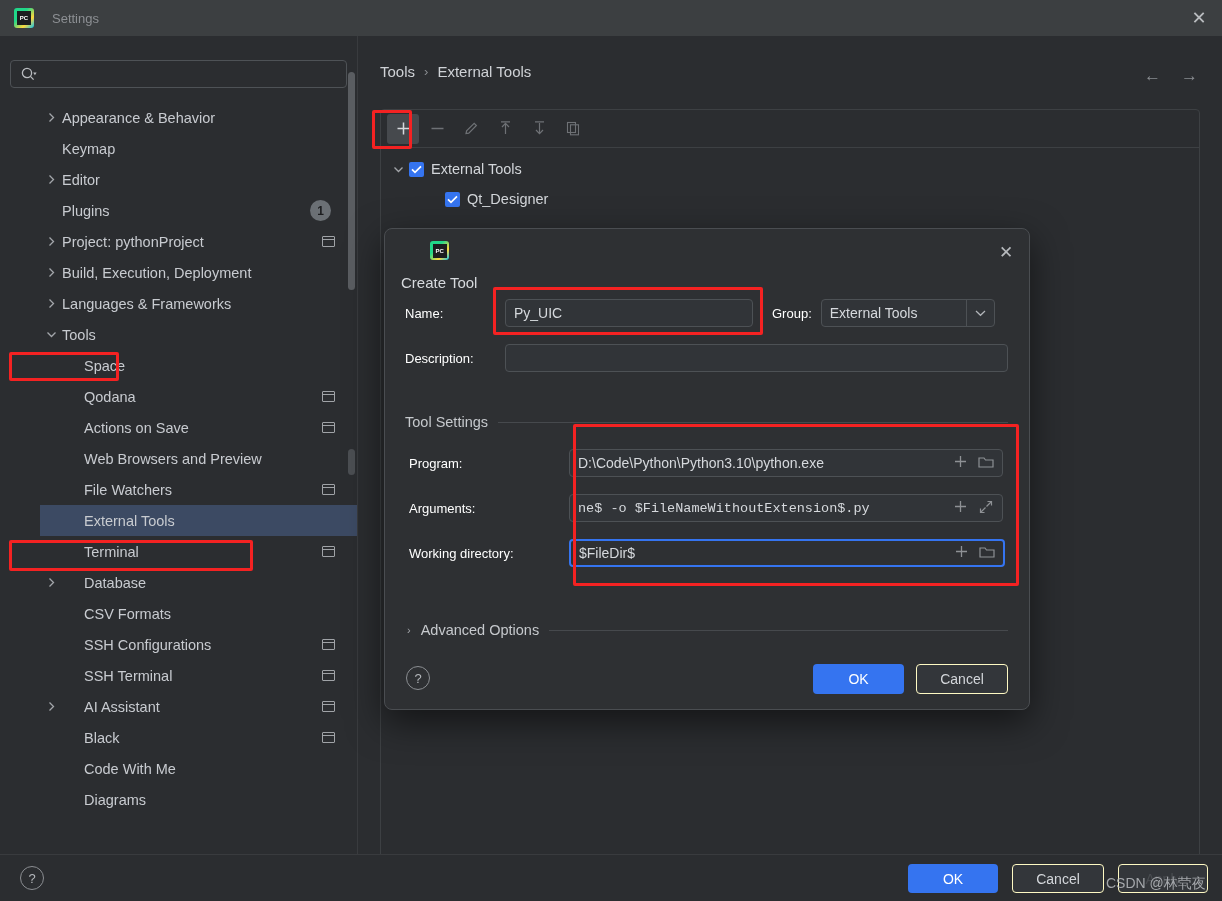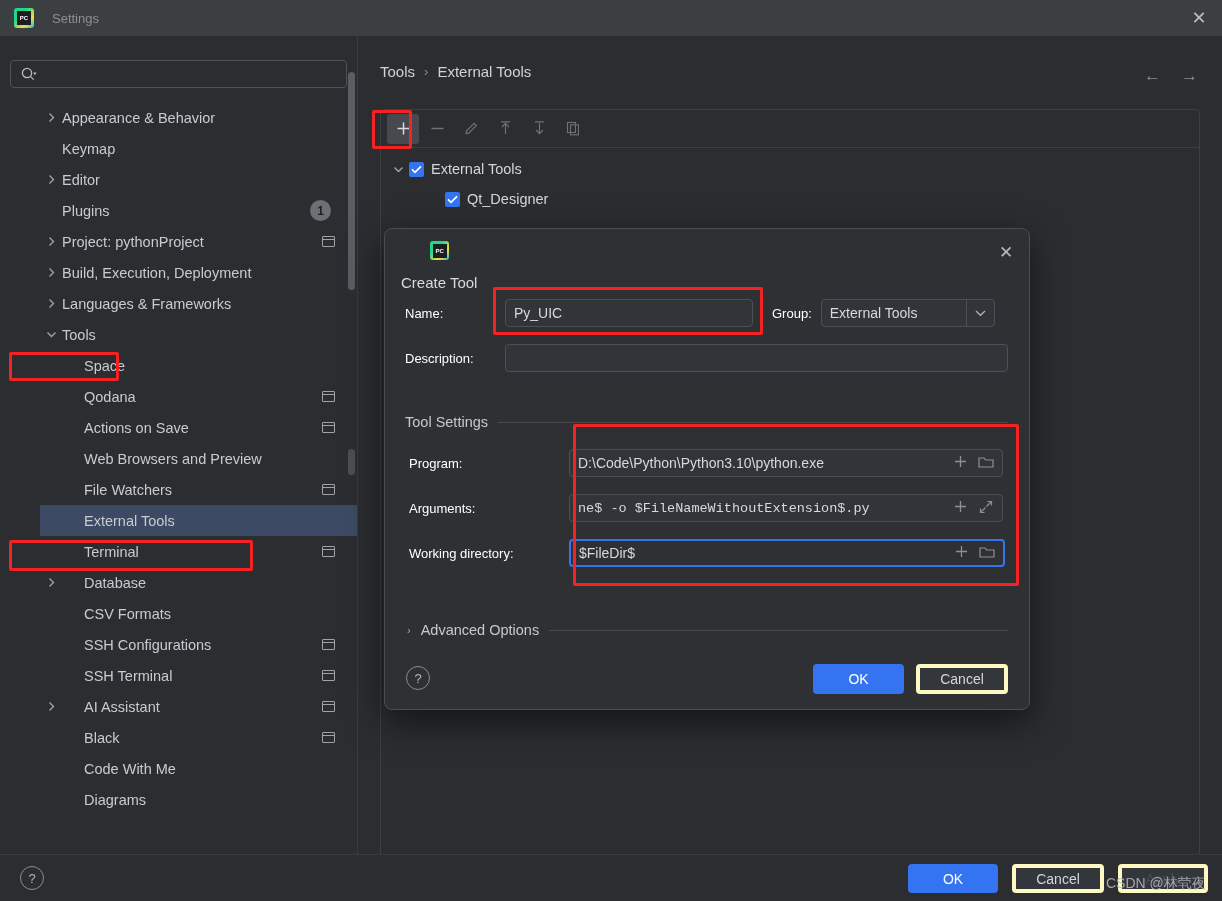--- a/index.html
+++ b/index.html
@@ -223,21 +223,21 @@
     font-size: 14.5px; color: #c6c9cd;
   }
   .group-line { flex: 1; height: 1px; background: #46494d; }
   .btn {
     height: 30px; min-width: 86px;
     border-radius: 4px;
     display: flex; align-items: center; justify-content: center;
     font-size: 14px;
   }
   .btn-primary { background: #3574f0; color: #fff; }
-  .btn-default { background: #33363a; border: 4px solid #fef9c3; color: #d3d6da; }
+  .btn-default { background: #33363a; border: 1px solid #fef9c3; color: #d3d6da; }
   .help-circle {
     width: 24px; height: 24px; border-radius: 50%;
     border: 1px solid #8b8e92; color: #b4b7bb;
     display: flex; align-items: center; justify-content: center;
     font-size: 13px;
   }
 
   
   .bottombar {
     position: absolute; left: 0; top: 854px;

